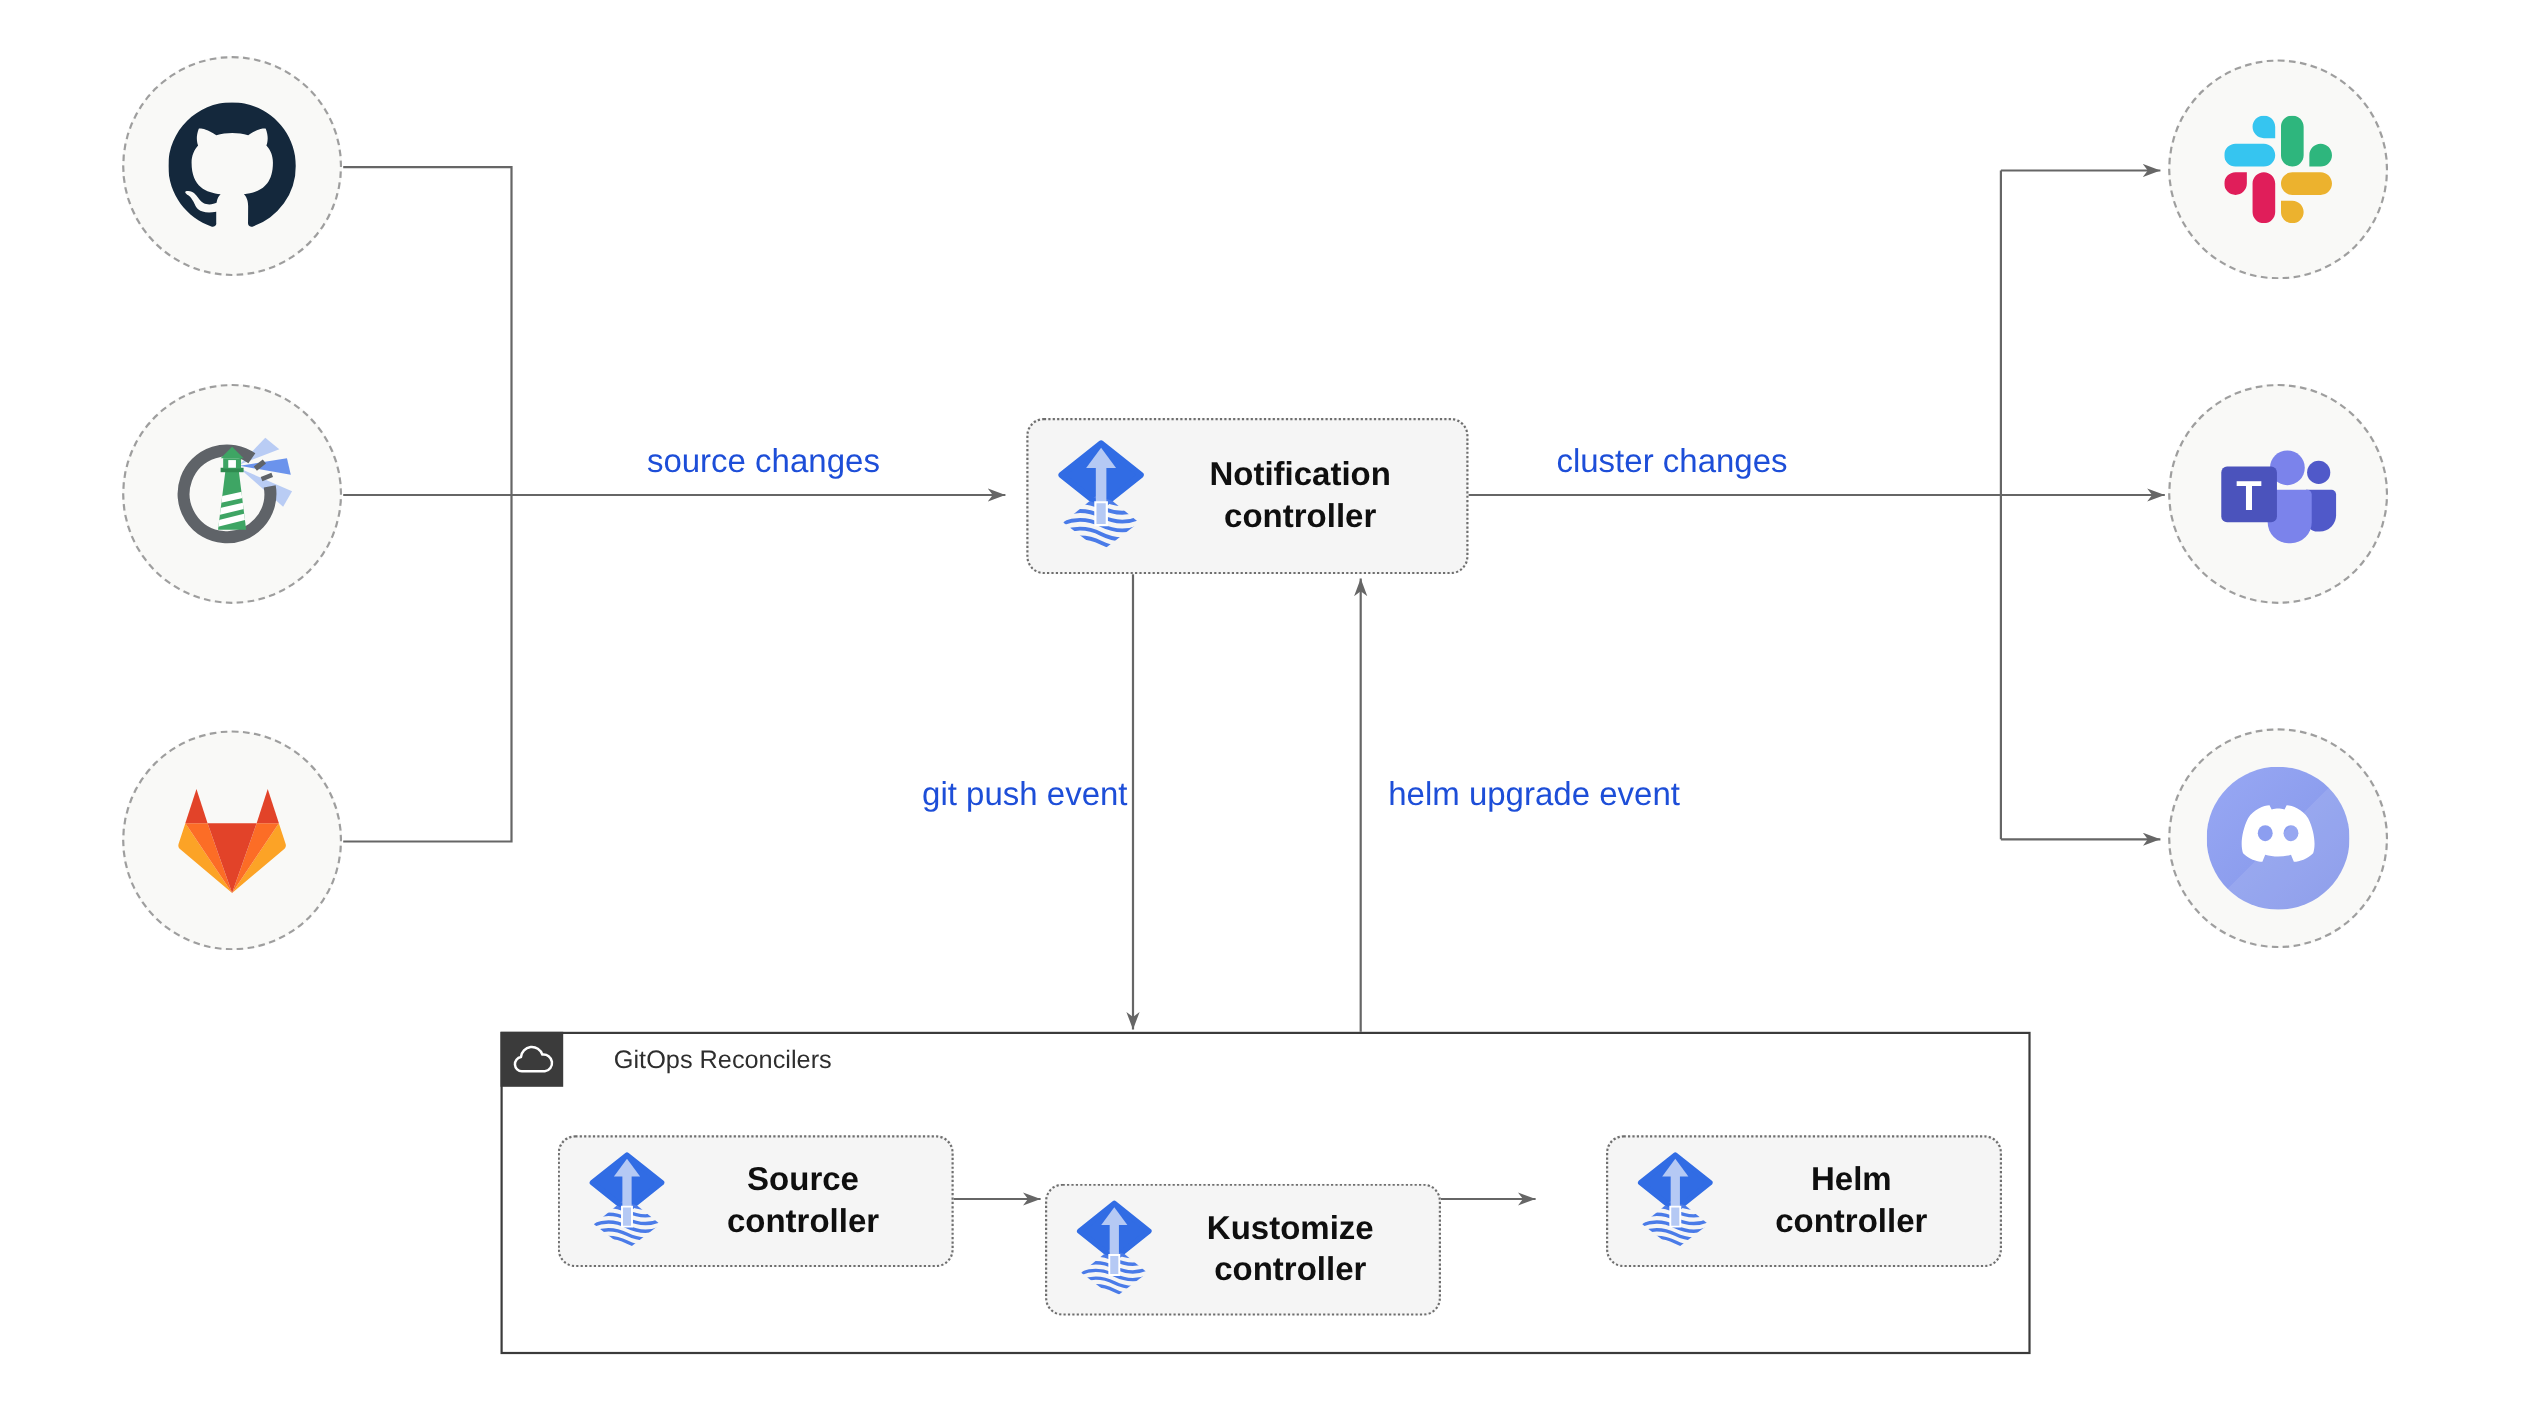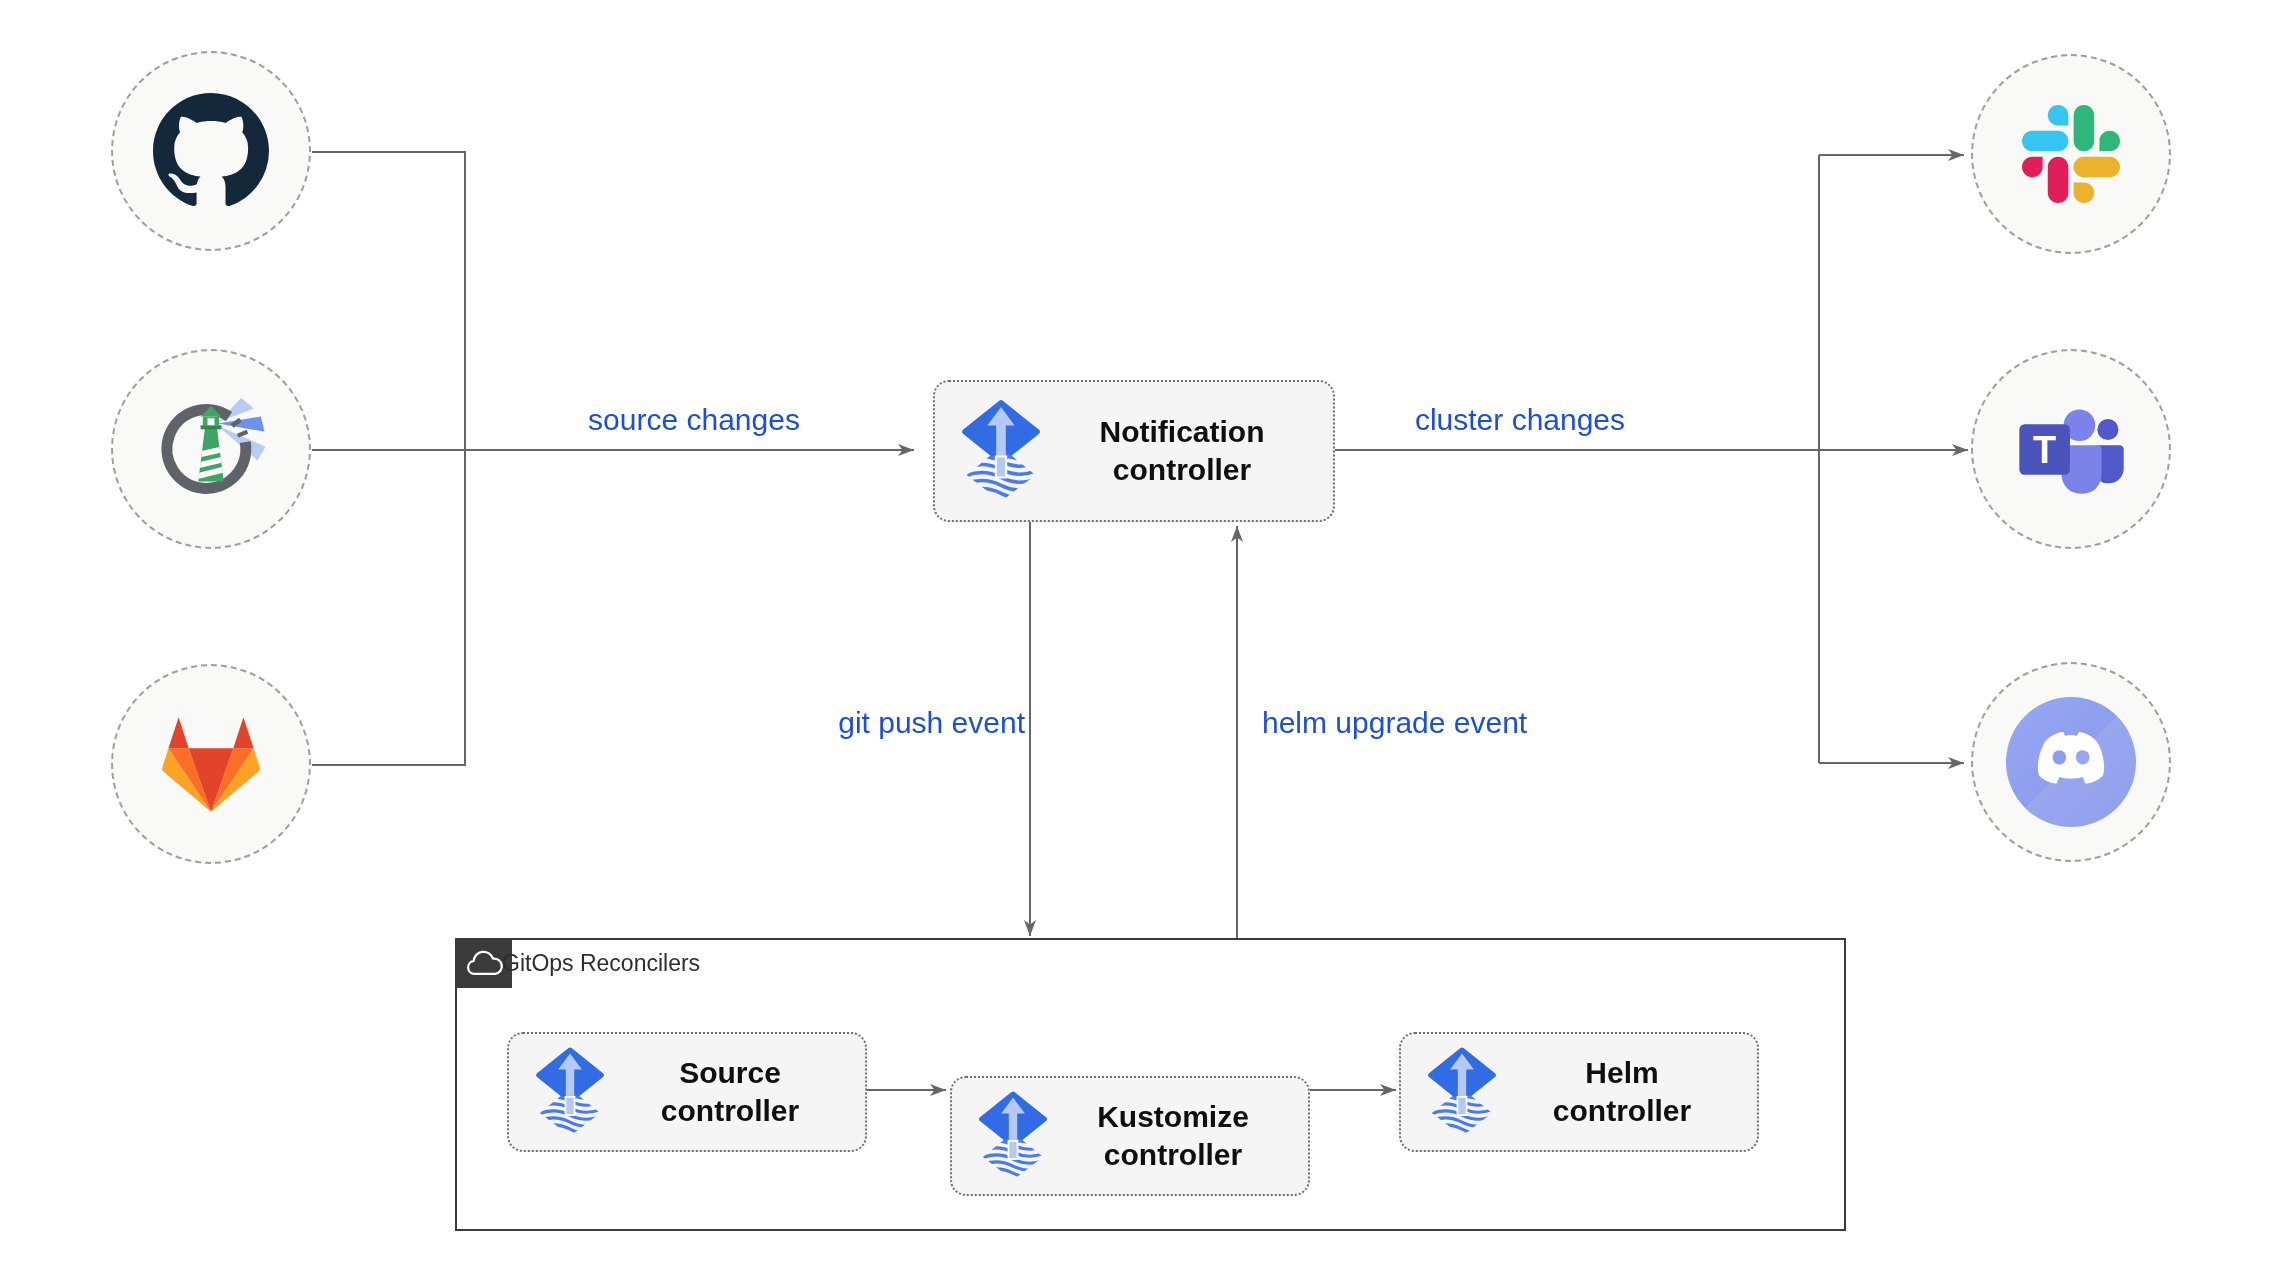--- a/index.html
+++ b/index.html
@@ -185,41 +185,41 @@
       <div>controller</div>
     </div>
   </div>
 
   <div class="group-box" style="left:455px;top:938px;width:1391px;height:293px;"></div>
   <div class="group-badge" style="left:455px;top:938px;">
     <svg width="42" height="33">
         <use href="#sym-cloud"></use>
       </svg>
   </div>
-  <div class="group-title" style="left:502px;top:938px;text-align:center;">GitOps Reconcilers</div>
+  <div class="group-title" style="left:558px;top:938px;text-align:center;">GitOps Reconcilers</div>
 
   <div class="ctrl-box" style="left:507px;top:1032px;width:360px;height:120px;">
     <svg width="70" height="102">
         <use href="#sym-flux"></use>
       </svg>
     <div class="ctrl-label">
       <div>Source</div>
       <div>controller</div>
     </div>
   </div>
   <div class="ctrl-box" style="left:950px;top:1076px;width:360px;height:120px;">
     <svg width="70" height="102">
         <use href="#sym-flux"></use>
       </svg>
     <div class="ctrl-label">
       <div>Kustomize</div>
       <div>controller</div>
     </div>
   </div>
-  <div class="ctrl-box" style="left:1399px;top:1032px;width:360px;height:120px;">
+  <div class="ctrl-box" style="left:1460px;top:1032px;width:360px;height:120px;">
     <svg width="70" height="102">
         <use href="#sym-flux"></use>
       </svg>
     <div class="ctrl-label">
       <div>Helm</div>
       <div>controller</div>
     </div>
   </div>
 
   <div class="edge-label" style="left:694px;top:403px;transform:translateX(-50%);">source changes</div>

